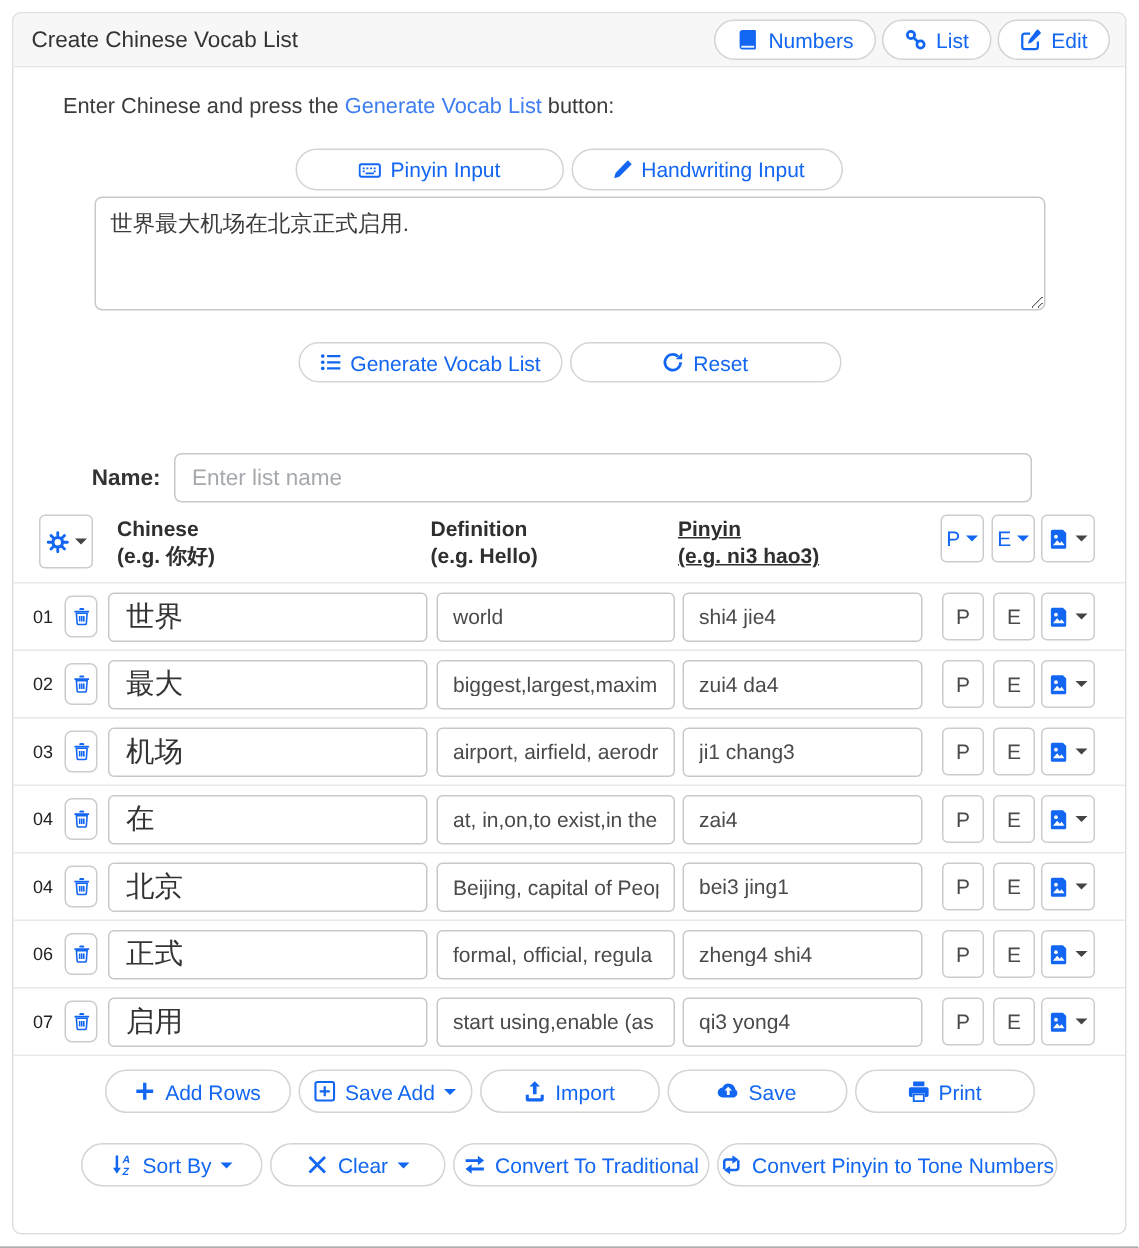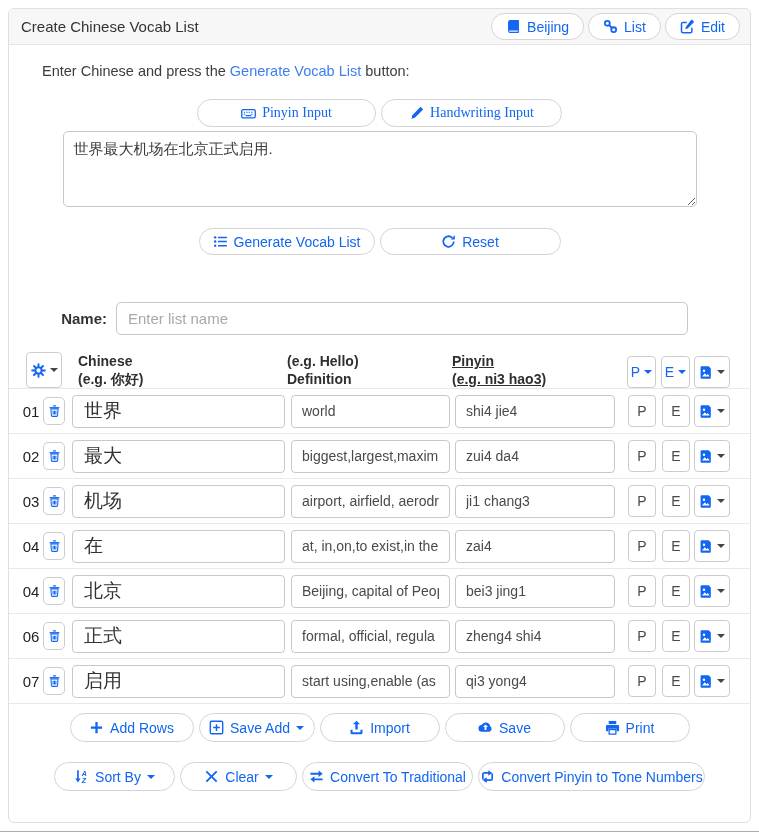--- a/index.html
+++ b/index.html
@@ -11,46 +11,46 @@
   body{width:759px;background:#fff;font-family:"Liberation Sans","DejaVu Sans",sans-serif;color:var(--text);font-size:14px;}
   .card{margin:8px;width:743px;border:1px solid #dfdfdf;border-radius:6px;background:#fff;display:flex;flex-direction:column;min-height:815px;}
   .card-header{height:36px;background:#f7f7f7;border-bottom:1px solid #e4e4e4;border-radius:6px 6px 0 0;display:flex;align-items:center;padding:0 10px 0 12px;}
   .card-title{font-size:15px;color:#333;flex:1;}
   .hdr-btns{display:flex;gap:4px;}
   .pill{display:inline-flex;align-items:center;justify-content:center;gap:6px;background:#fff;border:1px solid #d4d4d4;border-radius:50rem;color:var(--accent);font-size:14px;height:27px;padding:0 14px;cursor:pointer;font-family:inherit;white-space:nowrap;}
   .pill svg{flex:none;}
   .intro{margin:18px 0 0 33px;font-size:14.5px;color:#3c3c3c;}
   .intro a{color:var(--link);text-decoration:none;cursor:pointer;}
   .center-row{display:flex;justify-content:center;gap:5px;}
-  .im-row{margin-top:20px;font-family:Liberation Serif, serif;}
+  .im-row{margin-top:20px;}
   .im-row .pill{height:28px;}
   .btn-pinyin{width:179px;} .btn-handwriting{width:181px;}
   textarea.cn{display:block;margin:4px auto 0;width:634px;height:76px;border:1px solid var(--inputborder);border-radius:5px;padding:8px 10px;font-size:15px;color:#3c3c3c;font-family:inherit;resize:both;outline:none;}
   .act-row{margin-top:21px;}
   .btn-generate{width:176px;} .btn-reset{width:181px;}
   .name-row{margin:47px 0 0 0;display:flex;align-items:center;}
   .name-label{width:107px;text-align:right;font-weight:bold;font-size:15px;padding-right:9px;}
   .name-input{width:572px;height:33px;border:1px solid var(--inputborder);border-radius:5px;padding:0 11px;font-size:15px;font-family:inherit;color:#3c3c3c;outline:none;}
   .name-input::placeholder{color:#a5a9ad;}
-  .thead{margin-top:8px;height:45px;display:flex;align-items:flex-end;}
+  .thead{margin-top:8px;height:45px;display:flex;align-items:flex-start;}
   .sqbtn{display:inline-flex;align-items:center;justify-content:center;gap:4px;background:#fff;border:1px solid #ccc;border-radius:4px;cursor:pointer;font-size:14px;font-family:inherit;}
   .gear-btn{margin-left:17px;width:36px;height:36px;color:var(--accent);}
   .col-h{font-weight:bold;font-size:14px;line-height:18px;color:#2f2f2f;}
   .col-chinese{margin-left:16px;width:209px;}
   .col-def{width:165px;}
   .col-pinyin{width:160px;text-decoration:underline;}
   .hbtns{margin-left:auto;margin-right:20px;display:flex;align-items:center;}
   .pe{width:29px;height:32px;color:var(--accent);}
   .pe+.pe{margin-left:5px;}
   .imgbtn{width:36px;height:32px;margin-left:4px;color:var(--accent);}
   .caret{width:0;height:0;border-left:4px solid transparent;border-right:4px solid transparent;border-top:4px solid currentColor;display:inline-block;}
   .caret.dark{color:#444;}
   .rows{border-bottom:1px solid var(--line);}
   .trow{height:45px;display:flex;align-items:center;border-top:1px solid var(--line);}
-  .rnum{margin-left:13px;width:18px;font-size:15px;color:#222;text-align:center;}
+  .rnum{margin-left:13px;width:18px;font-size:12px;color:#222;}
   .trash-btn{margin-left:3px;width:22px;height:28px;color:var(--accent);border-radius:5px;}
   .in{border:1px solid var(--inputborder);border-radius:4px;height:33px;font-family:inherit;outline:none;color:#4a4a4a;}
   .in-cn{margin-left:7px;width:213px;font-family:"DejaVu Serif","Liberation Serif",serif;font-size:19px;padding:0 11px;color:#333;}
   .in-def{margin-left:6px;width:159px;font-size:14px;padding:0 10px;}
   .in-py{margin-left:5px;width:160px;font-size:14px;padding:0 10px;}
   .rowbtns{margin-left:auto;margin-right:20px;display:flex;align-items:center;}
   .rpe{width:28px;height:32px;color:#4a4a4a;}
   .rpe+.rpe{margin-left:6px;}
   .foot1{margin-top:9px;}
   .foot2{margin-top:20px;}
@@ -66,21 +66,21 @@
   <div class="card-header">
     <div class="card-title">Create Chinese Vocab List</div>
     <div class="hdr-btns">
       <button class="pill">
         <i class="ic">
             <svg width="15" height="15" viewBox="0 0 16 16" fill="currentColor" xmlns="http://www.w3.org/2000/svg">
               <path d="M4.5 1h8.5a.8.8 0 0 1 .8.8v12.4a.8.8 0 0 1-.8.8H4.5A2.3 2.3 0 0 1 2.2 12.7V3.3A2.3 2.3 0 0 1 4.5 1z"></path>
               <path d="M3.4 12.2h9.2v1.4H3.4z" fill="#fff" opacity=".9"></path>
             </svg>
           </i>
-        <span>Beijing</span>
+        <span>Numbers</span>
       </button>
       <button class="pill">
         <i class="ic">
             <svg width="15" height="15" viewBox="0 0 16 16" fill="currentColor" xmlns="http://www.w3.org/2000/svg">
               <g fill="none" stroke="currentColor" stroke-width="1.9">
                 <circle cx="4.6" cy="4.6" r="2.6"></circle>
                 <circle cx="11.4" cy="11.4" r="2.6"></circle>
                 <line x1="6.4" y1="6.4" x2="9.6" y2="9.6"></line>
               </g>
             </svg>
@@ -168,22 +168,22 @@
             <circle cx="8" cy="8" r="3.4" fill="none" stroke="currentColor" stroke-width="2.2"></circle>
           </svg>
         </i>
       <span class="caret dark"></span>
     </button>
     <div class="col-h col-chinese">
       <div>Chinese</div>
       <div>(e.g. 你好)</div>
     </div>
     <div class="col-h col-def">
+      <div>Definition</div>
       <div>(e.g. Hello)</div>
-      <div>Definition</div>
     </div>
     <div class="col-h col-pinyin">
       <div>Pinyin</div>
       <div>(e.g. ni3 hao3)</div>
     </div>
     <div class="hbtns">
       <button class="sqbtn pe">
         <span>P</span>
         <span class="caret"></span>
       </button>

